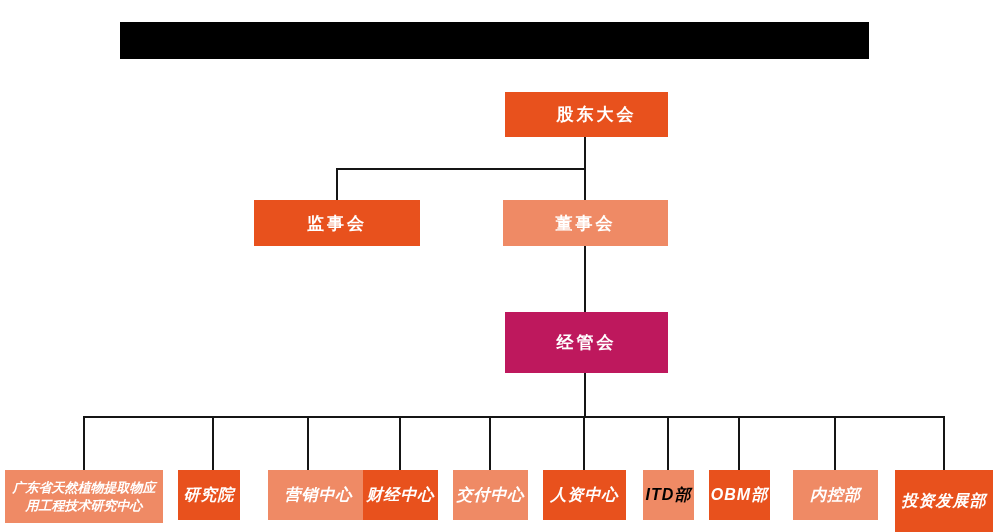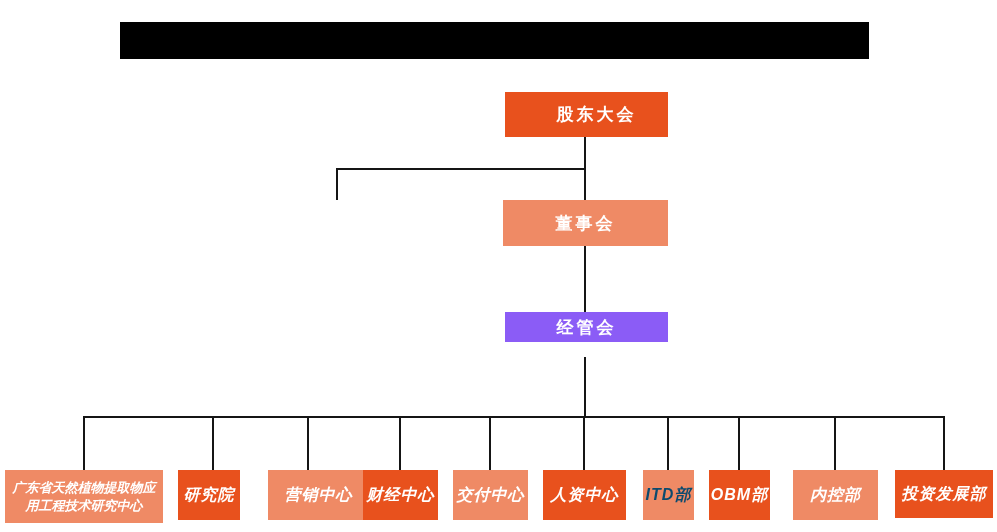--- a/index.html
+++ b/index.html
@@ -76,25 +76,28 @@
   <div class="line v" style="left:583px; top:417px; height:53px"></div>
   <div class="line v" style="left:667px; top:417px; height:53px"></div>
   <div class="line v" style="left:738px; top:417px; height:53px"></div>
   <div class="line v" style="left:834px; top:417px; height:53px"></div>
   <div class="line v" style="left:943px; top:417px; height:53px"></div>
 
   <div class="node" style="left: 505px; top: 92px; width: 163px; height: 45px; background: rgb(232, 81, 29); color: rgb(255, 255, 255); padding-left: 20px;">
     <span>股东大会</span>
   </div>
 
+  <div class="node" style="left: 254px; top: 200px; width: 166px; height: 46px; background: rgb(232, 81, 29); color: rgb(255, 255, 255);">
+    <span>监事会</span>
+  </div>
   <div class="node" style="left: 503px; top: 200px; width: 165px; height: 46px; background: rgb(239, 138, 101); color: rgb(255, 255, 255);">
     <span>董事会</span>
   </div>
 
-  <div class="node" style="left: 505px; top: 312px; width: 163px; height: 30px; background: #8b5cf6; color: rgb(255, 255, 255);">
+  <div class="node" style="left: 505px; top: 312px; width: 163px; height: 61px; background: #be185d; color: rgb(255, 255, 255);">
     <span>经管会</span>
   </div>
 
   <div class="node dept small-text" style="left: 5px; top: 470px; width: 158px; height: 53px; background: rgb(239, 138, 101); color: rgb(255, 255, 255);">
     <span>广东省天然植物提取物应用工程技术研究中心</span>
   </div>
   <div class="node dept" style="left: 178px; top: 470px; width: 62px; height: 50px; background: rgb(232, 81, 29); color: rgb(255, 255, 255);">
     <span>研究院</span>
   </div>
   <div class="node dept" style="left: 268px; top: 470px; width: 101px; height: 50px; background: rgb(239, 138, 101); color: rgb(255, 255, 255);">
@@ -102,26 +105,26 @@
   </div>
   <div class="node dept" style="left: 363px; top: 470px; width: 75px; height: 50px; background: rgb(232, 81, 29); color: rgb(255, 255, 255);">
     <span>财经中心</span>
   </div>
   <div class="node dept" style="left: 453px; top: 470px; width: 75px; height: 50px; background: rgb(239, 138, 101); color: rgb(255, 255, 255);">
     <span>交付中心</span>
   </div>
   <div class="node dept" style="left: 543px; top: 470px; width: 83px; height: 50px; background: rgb(232, 81, 29); color: #ffffff;">
     <span>人资中心</span>
   </div>
-  <div class="node dept" style="left: 643px; top: 470px; width: 51px; height: 50px; background: rgb(239, 138, 101); color: #0c4a6e;">
+  <div class="node dept" style="left: 643px; top: 470px; width: 51px; height: 50px; background: rgb(239, 138, 101); color: #000000;">
     <span>ITD部</span>
   </div>
   <div class="node dept" style="left: 709px; top: 470px; width: 61px; height: 50px; background: rgb(232, 81, 29); color: rgb(255, 255, 255);">
     <span>OBM部</span>
   </div>
   <div class="node dept" style="left: 793px; top: 470px; width: 85px; height: 50px; background: rgb(239, 138, 101); color: rgb(255, 255, 255);">
     <span>内控部</span>
   </div>
-  <div class="node dept" style="left: 895px; top: 470px; width: 98px; height: 48px; background: rgb(232, 81, 29); color: rgb(255, 255, 255);">
+  <div class="node dept" style="left: 895px; top: 470px; width: 98px; height: 62px; background: rgb(232, 81, 29); color: rgb(255, 255, 255);">
     <span>投资发展部</span>
   </div>
 
 </div>
 
 </body></html>

